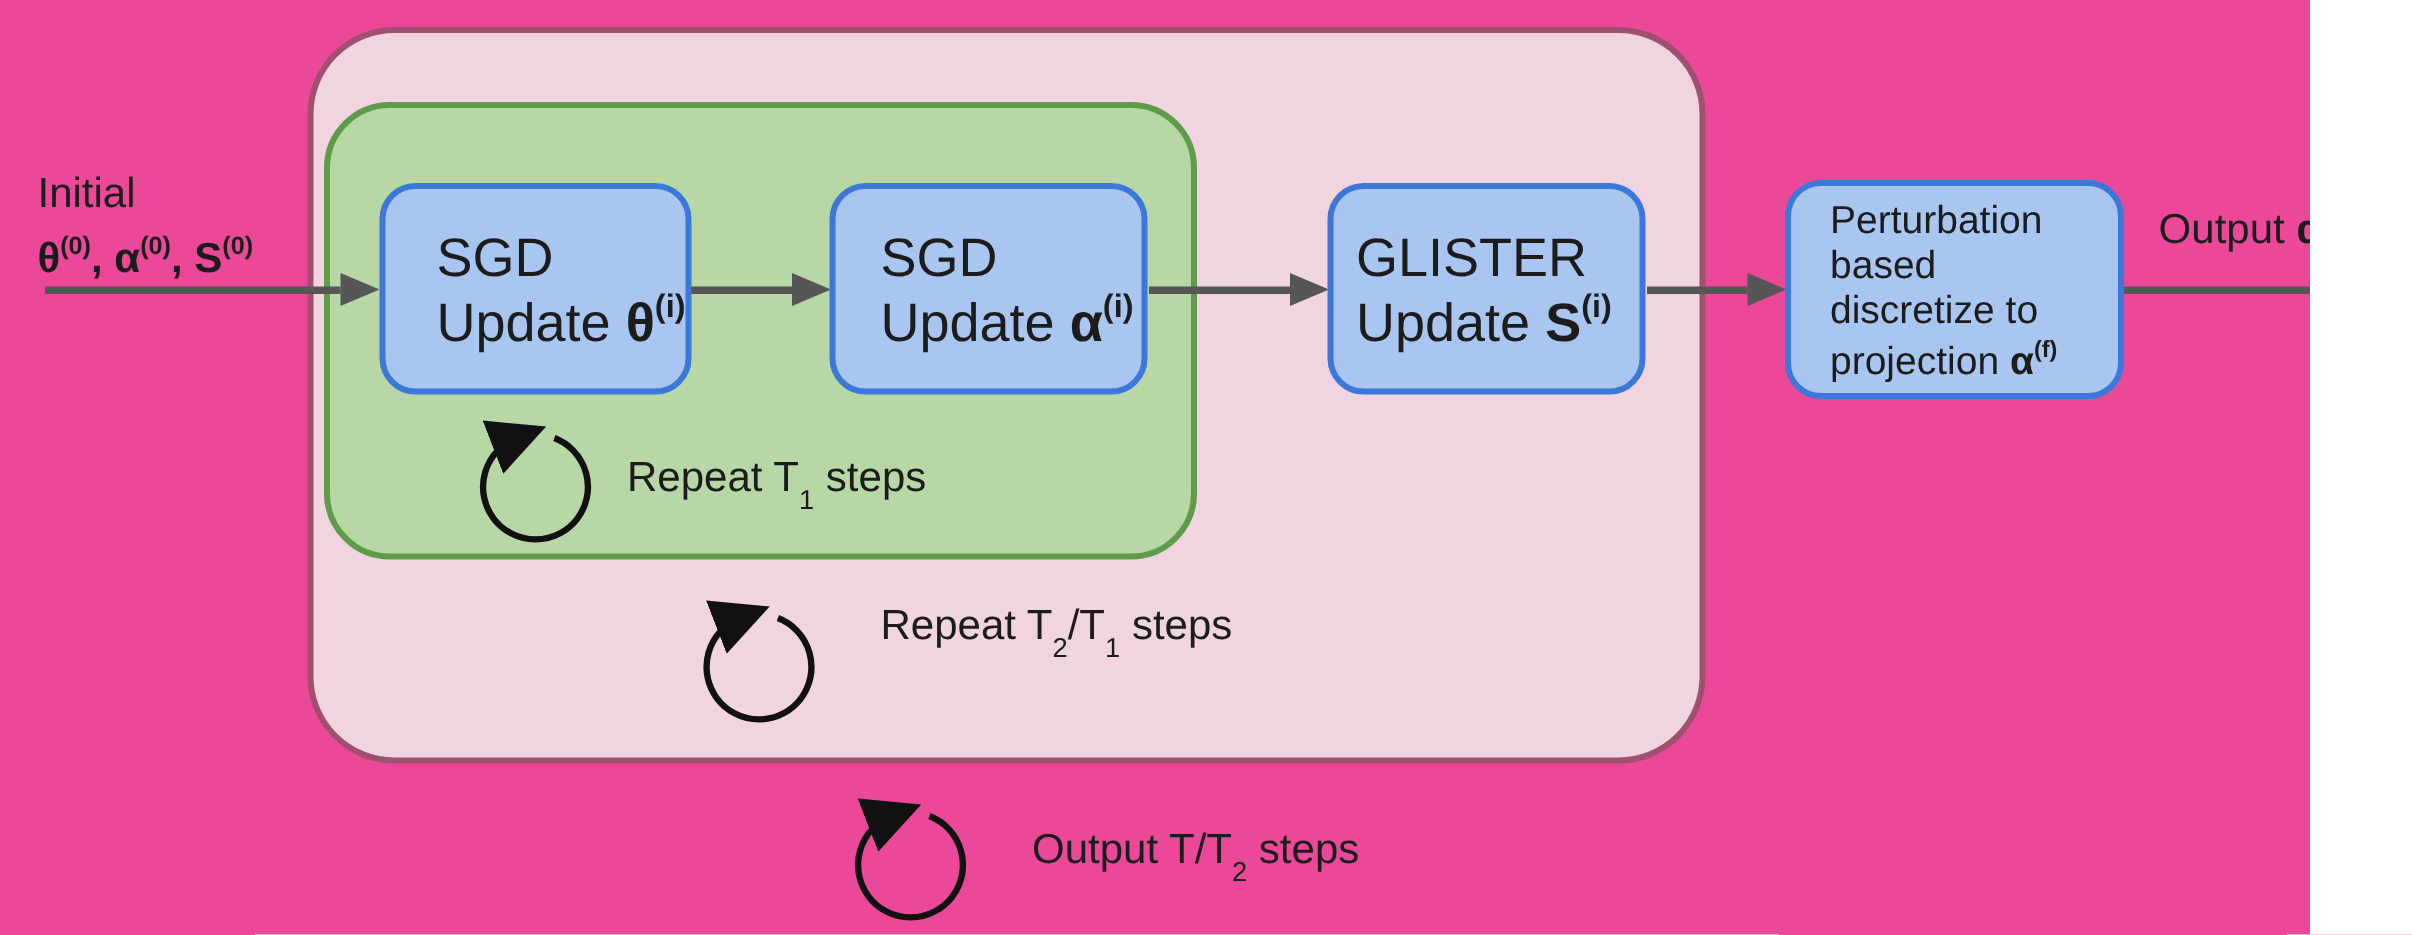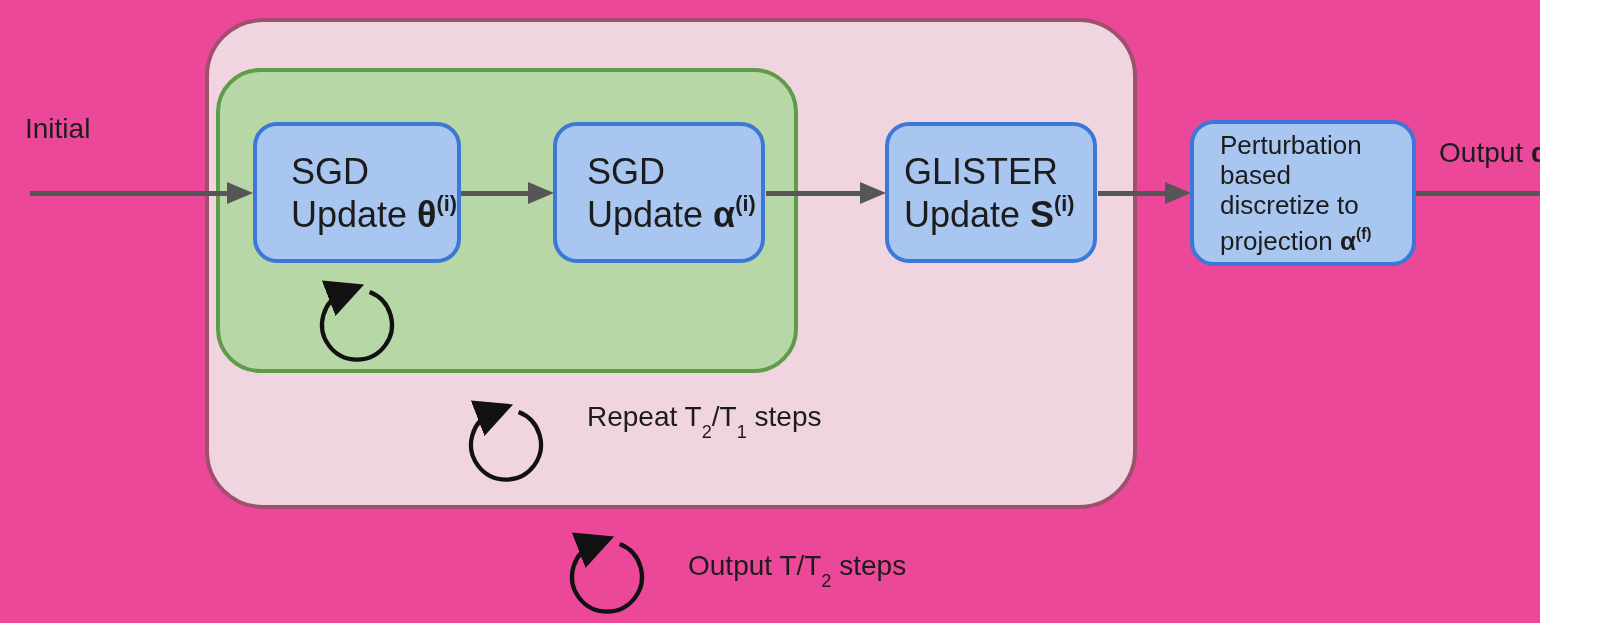--- a/index.html
+++ b/index.html
@@ -70,20 +70,23 @@
 </head>
 <body>
 
 <div id="canvas">
 
   <div id="outer-loop-container" class="container-box"></div>
   <div id="inner-loop-container" class="container-box"></div>
 
   <div id="initial-label" class="free-label">
     <div>Initial</div>
+    <div class="state-line">
+      <span>θ</span><sup class="msup">(0)</sup><span>, </span><span>α</span><sup class="msup">(0)</sup><span>, </span><span>S</span><sup class="msup">(0)</sup>
+    </div>
   </div>
 
   <div id="arrow-initial" class="arrow">
     <div class="shaft"></div>
       <div class="head"></div>
   </div>
   <div id="arrow-1" class="arrow">
     <div class="shaft"></div>
       <div class="head"></div>
   </div>
@@ -144,20 +147,23 @@
   </svg>
   <svg id="loop3-arrow" class="loop-arrow" viewBox="0 0 100 100">
     <defs>
       <marker id="loophead3" markerWidth="9" markerHeight="9" refX="4" refY="4.5" orient="auto">
         <path d="M0,0 L9,4.5 L0,9 z" fill="#111111"></path>
       </marker>
     </defs>
     <path d="M 63.7 19.6 A 38 38 0 1 1 36.3 19.6" fill="none" stroke="#111111" stroke-width="4.6" marker-end="url(#loophead3)"></path>
   </svg>
 
+  <div id="loop1-label" class="loop-label">
+    <span>Repeat T</span><sub class="msub">1</sub><span></span><sub class="msub"></sub><span> steps</span>
+  </div>
   <div id="loop2-label" class="loop-label">
     <span>Repeat T</span><sub class="msub">2</sub><span>/T</span><sub class="msub">1</sub><span> steps</span>
   </div>
   <div id="loop3-label" class="loop-label">
     <span>Output T/T</span><sub class="msub">2</sub><span></span><sub class="msub"></sub><span> steps</span>
   </div>
 
 </div>
 
 </body></html>

